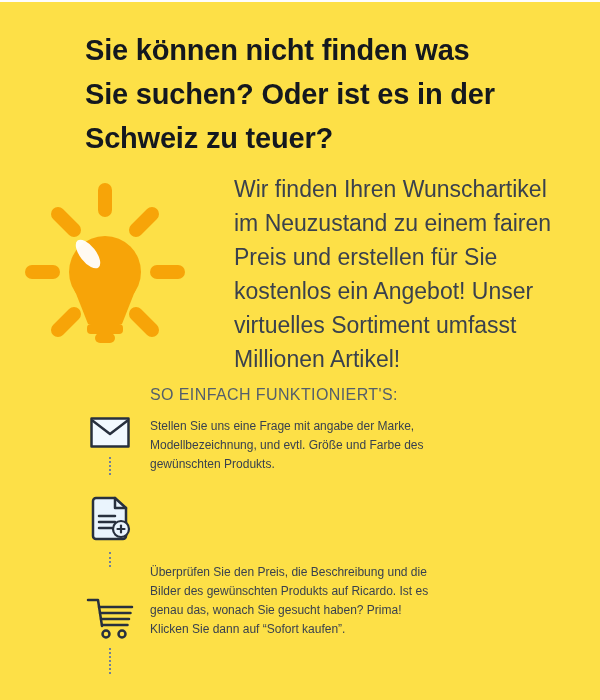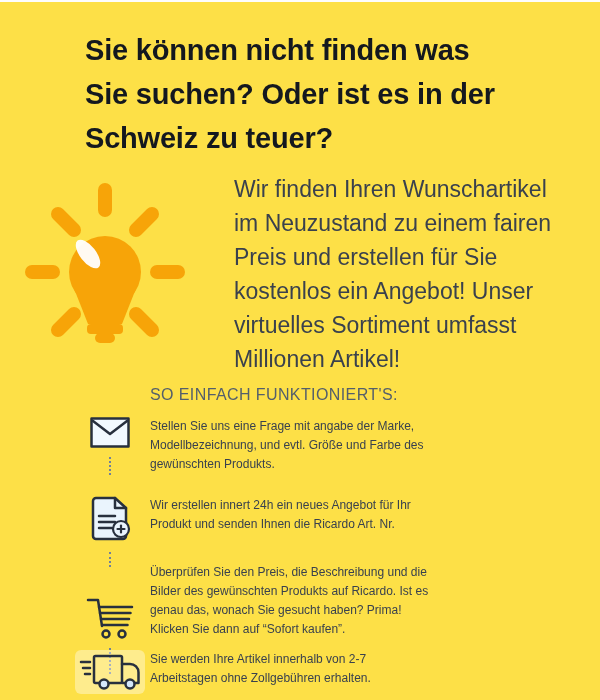--- a/index.html
+++ b/index.html
@@ -125,22 +125,20 @@
             <path d="M27,2 V12 H38"></path>
             <line x1="11" y1="20" x2="27" y2="20"></line>
             <line x1="11" y1="26" x2="27" y2="26"></line>
             <line x1="11" y1="32" x2="24" y2="32"></line>
             <circle cx="33" cy="33" r="8" fill="#eaf4fd" stroke-width="2.2"></circle>
             <line x1="33" y1="29.5" x2="33" y2="36.5" stroke-width="2.2"></line>
             <line x1="29.5" y1="33" x2="36.5" y2="33" stroke-width="2.2"></line>
           </svg>
         </span>
       </div>
-      <div class="step-text">Wir erstellen innert 24h ein neues Angebot für Ihr
-Produkt und senden Ihnen die Ricardo Art. Nr.</div>
     </div>
 
     <div class="step s3">
       <div class="icon-col">
         <span class="icon-box">
           <svg class="step-ic" width="50" height="44" viewBox="0 0 50 44">
             <path d="M3,5 H13 L17,31"></path>
             <line x1="14" y1="12" x2="47" y2="12"></line>
             <line x1="15" y1="18" x2="45.5" y2="18"></line>
             <line x1="16" y1="24" x2="44" y2="24"></line>
@@ -149,31 +147,14 @@
             <circle cx="37" cy="39" r="3.5"></circle>
           </svg>
         </span>
       </div>
       <div class="step-text">Überprüfen Sie den Preis, die Beschreibung und die
 Bilder des gewünschten Produkts auf Ricardo. Ist es
 genau das, wonach Sie gesucht haben? Prima!
 Klicken Sie dann auf “Sofort kaufen”.</div>
     </div>
 
-    <div class="step s4">
-      <div class="icon-col">
-        <span class="icon-box halo">
-          <svg class="step-ic" width="62" height="38" viewBox="0 0 62 38">
-            <line x1="2" y1="9" x2="11" y2="9"></line>
-            <line x1="4" y1="15" x2="11" y2="15"></line>
-            <line x1="6" y1="21" x2="11" y2="21"></line>
-            <rect x="15" y="3" width="28" height="27" rx="1.5"></rect>
-            <path d="M43,11 H51 a8.5,8.5 0 0 1 8.5,8.5 V30 H43"></path>
-            <circle cx="25" cy="31" r="4.5" fill="#d5e8fb"></circle>
-            <circle cx="51" cy="31" r="4.5" fill="#d5e8fb"></circle>
-          </svg>
-        </span>
-      </div>
-      <div class="step-text">Sie werden Ihre Artikel innerhalb von 2-7
-Arbeitstagen ohne Zollgebühren erhalten.</div>
-    </div>
   </div>
 </div>
 
 </body></html>

